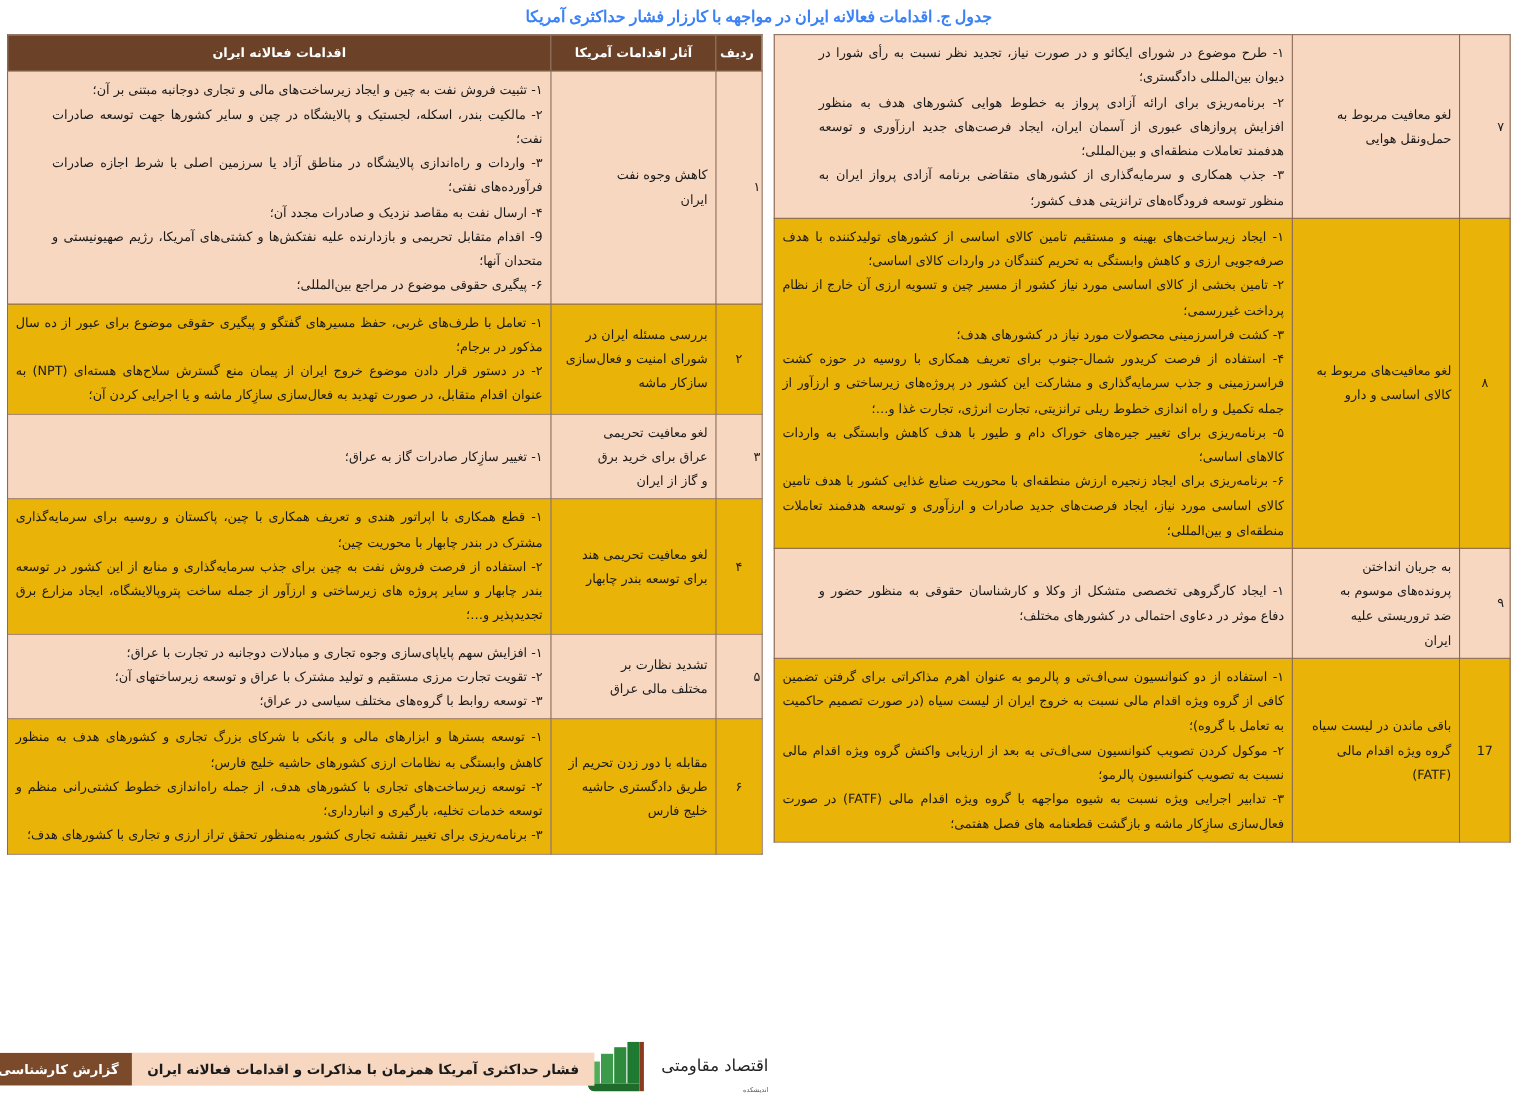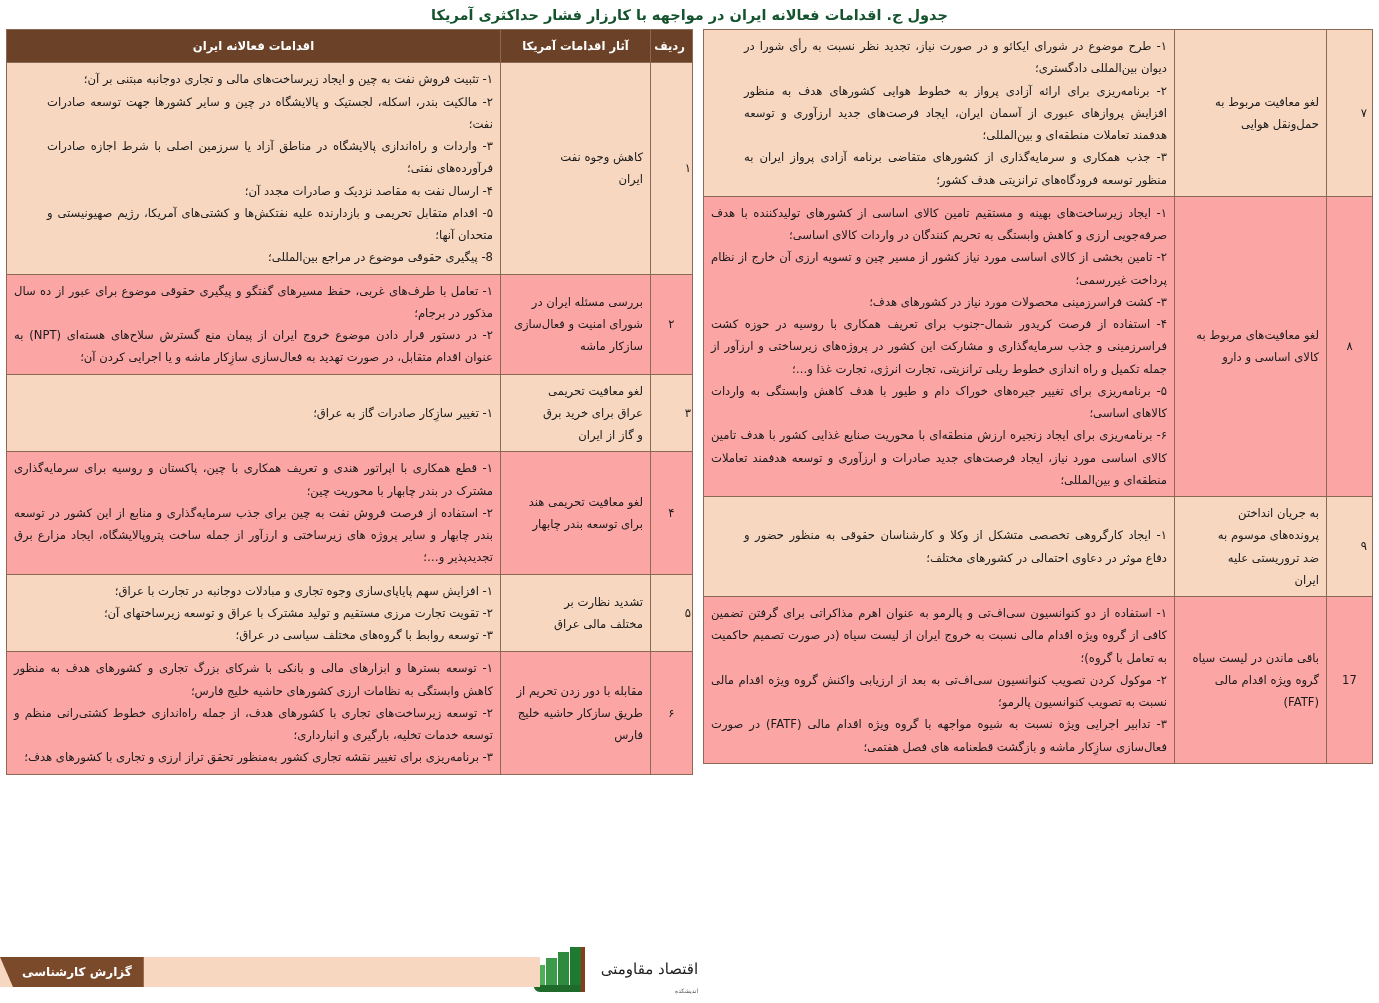--- a/index.html
+++ b/index.html
@@ -14,24 +14,25 @@
     color: #1a1a1a;
     overflow: hidden;
     position: relative;
   }
 
   
   .page-title {
     text-align: center;
     font-size: 14.5px;
     font-weight: bold;
-    color: #14532d;
+    color: #3b82f6;
     padding: 7px 0 6px 0;
     letter-spacing: 0;
     direction: rtl;
+    font-family: Liberation Serif, serif;
   }
 
   
   .sheet {
     display: flex;
     flex-direction: row-reverse;   
     align-items: flex-start;
     gap: 10px;
     padding: 0 6px;
     box-sizing: border-box;
@@ -94,21 +95,21 @@
   }
   td.act p {
     margin: 0;
     text-align: justify;
     text-align-last: right;
   }
   td.act p.short { text-align: center; text-align-last: right; }
 
   
   tr.peach > td { background: #F7D7C0; padding-left: 40px; }
-  tr.plain > td { background: #fca5a5; }
+  tr.plain > td { background: #eab308; }
 
   
   .footer {
     position: absolute;
     left: 0;
     bottom: 6px;
     width: 690px;
     display: flex;
     flex-direction: row;
     align-items: center;
@@ -196,22 +197,22 @@
       </thead>
       <tbody id="tbody-right">
           <tr class="peach">
             <td class="num">۱</td>
             <td class="eff">کاهش وجوه نفت ایران</td>
             <td class="act">
               <p>۱- تثبیت فروش نفت به چین و ایجاد زیرساخت‌های مالی و تجاری دوجانبه مبتنی بر آن؛</p>
               <p>۲- مالکیت بندر، اسکله، لجستیک و پالایشگاه در چین و سایر کشورها جهت توسعه صادرات نفت؛</p>
               <p>۳- واردات و راه‌اندازی پالایشگاه در مناطق آزاد یا سرزمین اصلی با شرط اجازه صادرات فرآورده‌های نفتی؛</p>
               <p class="short">۴- ارسال نفت به مقاصد نزدیک و صادرات مجدد آن؛</p>
-              <p>۵- اقدام متقابل تحریمی و بازدارنده علیه نفتکش‌ها و کشتی‌های آمریکا، رژیم صهیونیستی و متحدان آنها؛</p>
-              <p class="short">8- پیگیری حقوقی موضوع در مراجع بین‌المللی؛</p>
+              <p>9- اقدام متقابل تحریمی و بازدارنده علیه نفتکش‌ها و کشتی‌های آمریکا، رژیم صهیونیستی و متحدان آنها؛</p>
+              <p class="short">۶- پیگیری حقوقی موضوع در مراجع بین‌المللی؛</p>
             </td>
           </tr>
           <tr class="plain">
             <td class="num">۲</td>
             <td class="eff">بررسی مسئله ایران در شورای امنیت و فعال‌سازی سازکار ماشه</td>
             <td class="act">
               <p>۱- تعامل با طرف‌های غربی، حفظ مسیرهای گفتگو و پیگیری حقوقی موضوع برای عبور از ده سال مذکور در برجام؛</p>
               <p>۲- در دستور قرار دادن موضوع خروج ایران از پیمان منع گسترش سلاح‌های هسته‌ای (NPT) به عنوان اقدام متقابل، در صورت تهدید به فعال‌سازی سازِکار ماشه و یا اجرایی کردن آن؛</p>
             </td>
           </tr>
@@ -234,21 +235,21 @@
             <td class="num">۵</td>
             <td class="eff">تشدید نظارت بر مختلف مالی عراق</td>
             <td class="act">
               <p>۱- افزایش سهم پایاپای‌سازی وجوه تجاری و مبادلات دوجانبه در تجارت با عراق؛</p>
               <p>۲- تقویت تجارت مرزی مستقیم و تولید مشترک با عراق و توسعه زیرساختهای آن؛</p>
               <p class="short">۳- توسعه روابط با گروه‌های مختلف سیاسی در عراق؛</p>
             </td>
           </tr>
           <tr class="plain">
             <td class="num">۶</td>
-            <td class="eff">مقابله با دور زدن تحریم از طریق سازکار حاشیه خلیج فارس</td>
+            <td class="eff">مقابله با دور زدن تحریم از طریق دادگستری حاشیه خلیج فارس</td>
             <td class="act">
               <p>۱- توسعه بسترها و ابزارهای مالی و بانکی با شرکای بزرگ تجاری و کشورهای هدف به منظور کاهش وابستگی به نظامات ارزی کشورهای حاشیه خلیج فارس؛</p>
               <p>۲- توسعه زیرساخت‌های تجاری با کشورهای هدف، از جمله راه‌اندازی خطوط کشتی‌رانی منظم و توسعه خدمات تخلیه، بارگیری و انبارداری؛</p>
               <p>۳- برنامه‌ریزی برای تغییر نقشه تجاری کشور به‌منظور تحقق تراز ارزی و تجاری با کشورهای هدف؛</p>
             </td>
           </tr>
         </tbody>
     </table>
   </div>
 
@@ -317,14 +318,15 @@
         </svg>
       </span>
       <span class="logo-text-block">
         <span class="logo-script">اقتصاد مقاومتی</span>
         <span class="logo-sub">اندیشکده</span>
       </span>
     </div>
   </div>
   <div class="footer-bar">
     <div class="footer-badge">گزارش کارشناسی</div>
+    <div class="footer-text">فشار حداکثری آمریکا همزمان با مذاکرات و اقدامات فعالانه ایران</div>
   </div>
 </div>
 
 </body></html>

